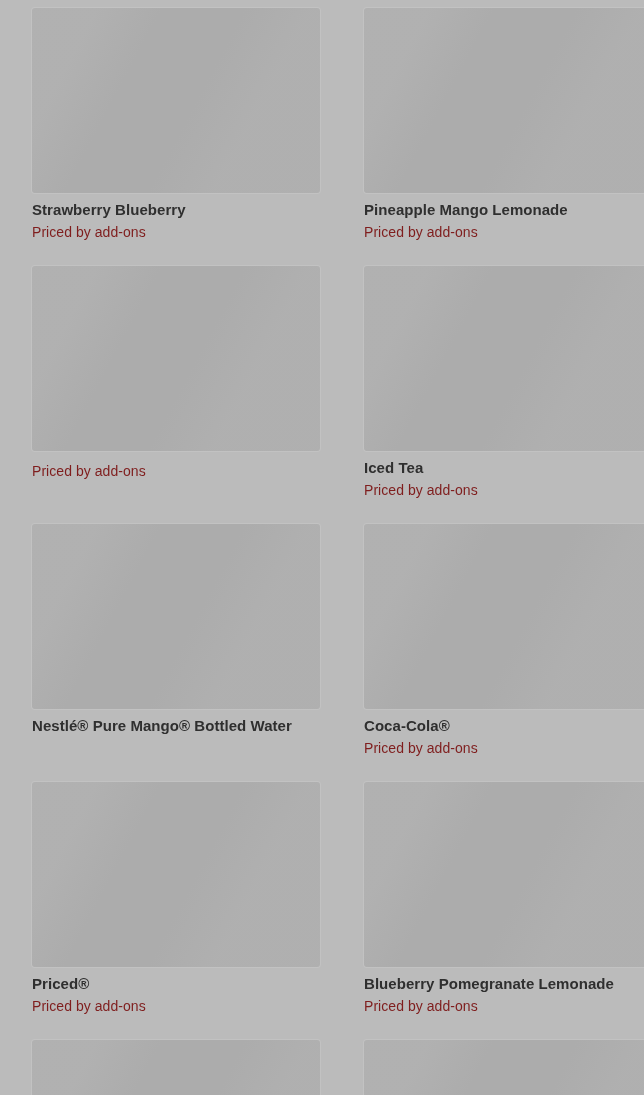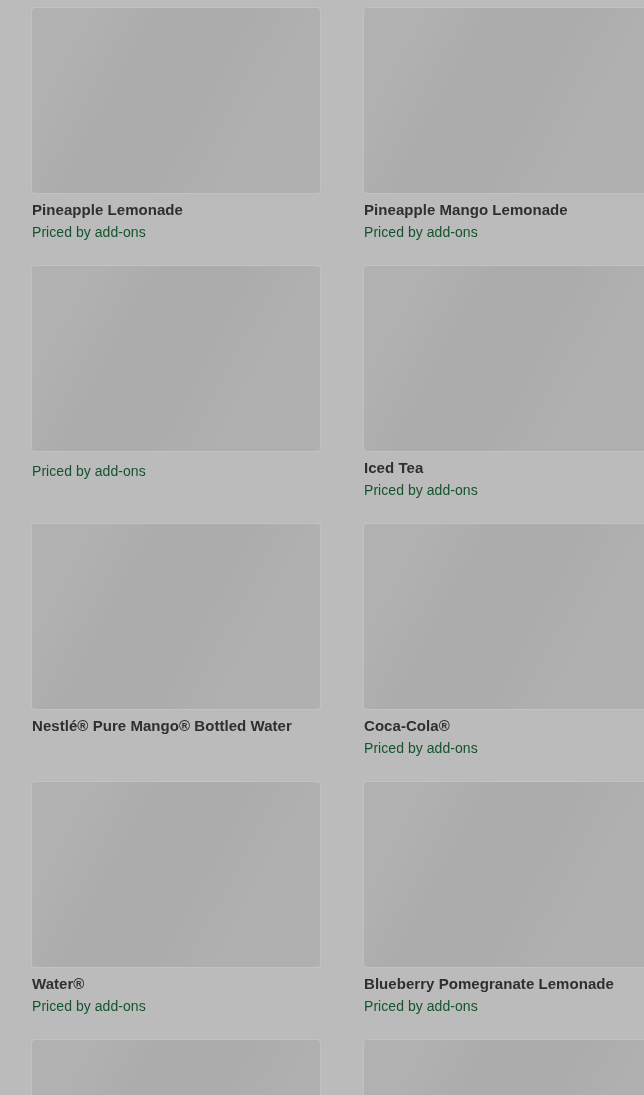--- a/index.html
+++ b/index.html
@@ -66,33 +66,33 @@
     color: #2f2f2f;
     letter-spacing: 0.05px;
     white-space: nowrap;
   }
 
   .card-price {
     margin-top: 4px;
     font-size: 14px;
     line-height: 18px;
     font-weight: 400;
-    color: #14532d;
+    color: #7f1d1d;
     letter-spacing: 0.05px;
     white-space: nowrap;
   }
 </style>
 </head>
 <body style="background: rgb(187, 187, 187);">
 
 <div id="menu-grid">
     <div class="menu-card">
       <div class="card-thumb"></div>
       <div class="card-body">
-        <div class="card-title">Pineapple Lemonade</div>
+        <div class="card-title">Strawberry Blueberry</div>
         <div class="card-price">Priced by add-ons</div>
       </div>
     </div>
     <div class="menu-card">
       <div class="card-thumb"></div>
       <div class="card-body">
         <div class="card-title">Pineapple Mango Lemonade</div>
         <div class="card-price">Priced by add-ons</div>
       </div>
     </div>
@@ -118,21 +118,21 @@
     <div class="menu-card">
       <div class="card-thumb"></div>
       <div class="card-body">
         <div class="card-title">Coca-Cola®</div>
         <div class="card-price">Priced by add-ons</div>
       </div>
     </div>
     <div class="menu-card">
       <div class="card-thumb"></div>
       <div class="card-body">
-        <div class="card-title">Water®</div>
+        <div class="card-title">Priced®</div>
         <div class="card-price">Priced by add-ons</div>
       </div>
     </div>
     <div class="menu-card">
       <div class="card-thumb"></div>
       <div class="card-body">
         <div class="card-title">Blueberry Pomegranate Lemonade</div>
         <div class="card-price">Priced by add-ons</div>
       </div>
     </div>

